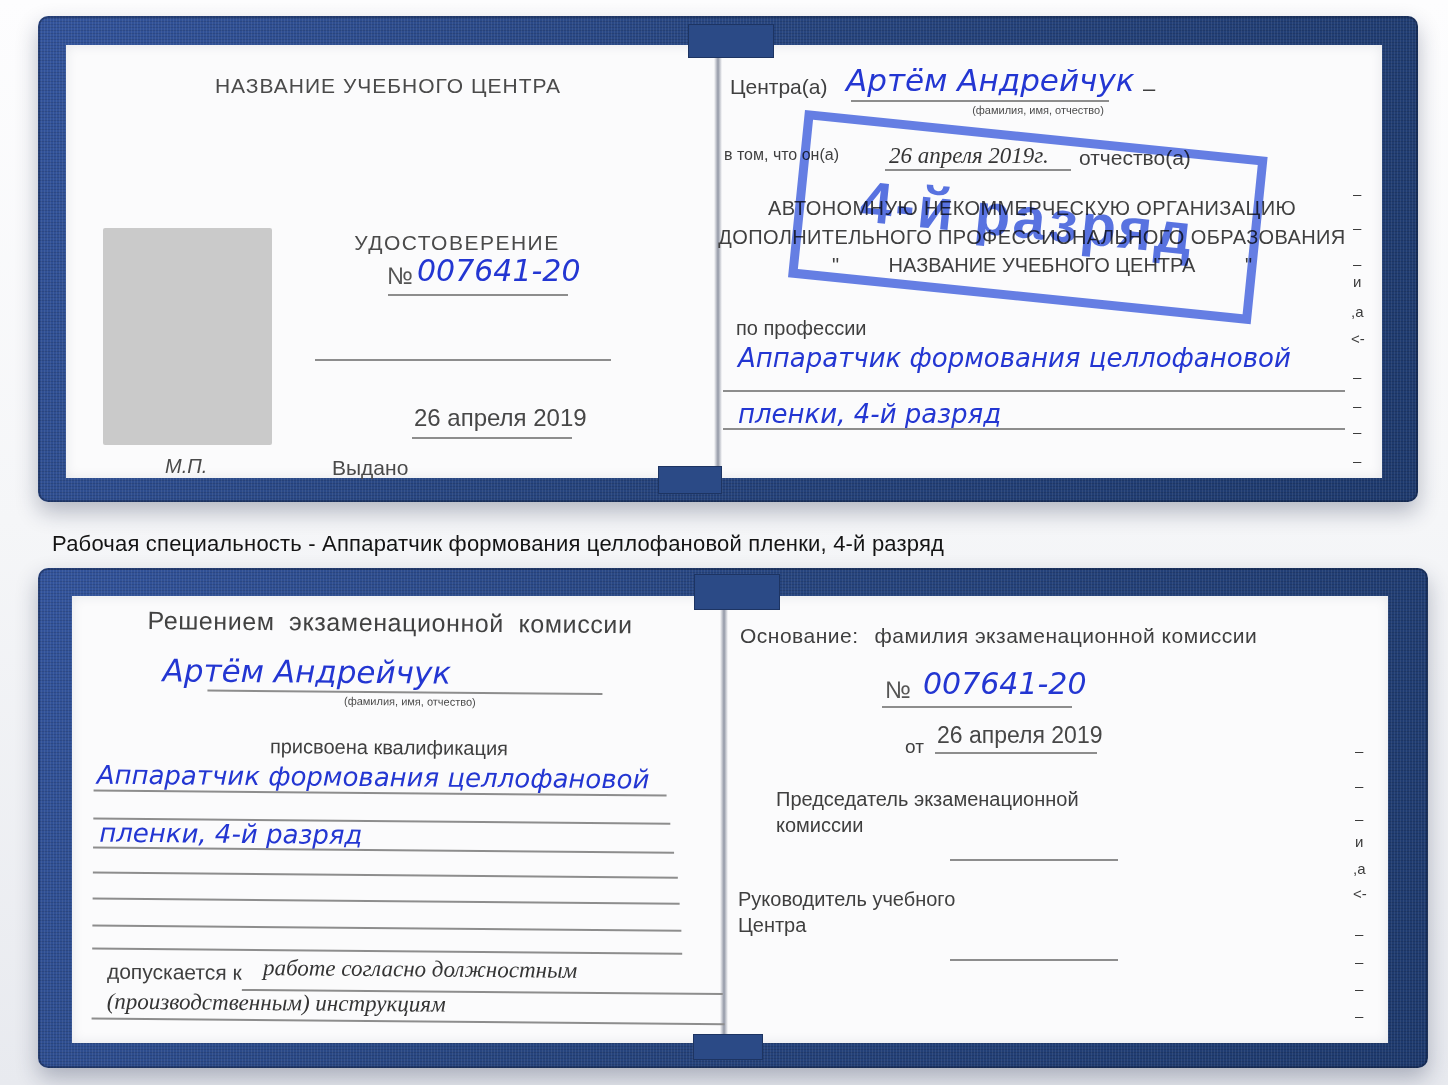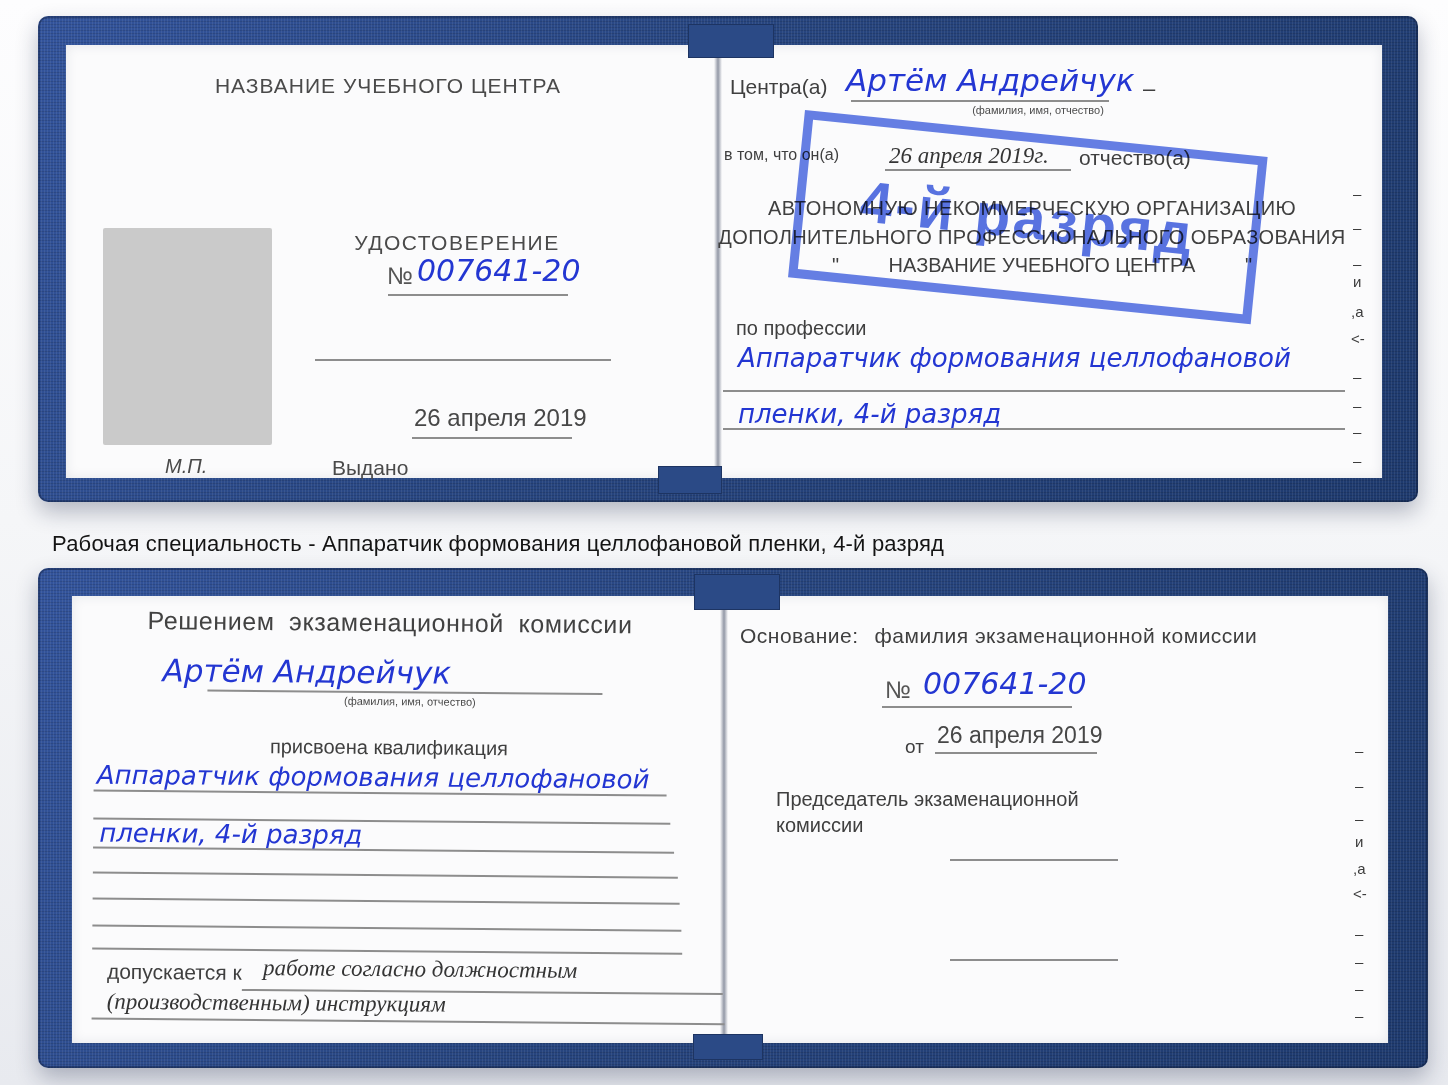--- a/index.html
+++ b/index.html
@@ -133,20 +133,24 @@
     <div class="txt hand" style="left:885px;top:98px;font-size:30px;">007641-20</div>
     <div class="rule" style="left:844px;top:138px;width:190px;"></div>
     <div class="txt" style="left:867px;top:168px;font-size:19px;">от</div>
     <div class="txt" style="left:899px;top:154px;font-size:23px;color:#474747;">26 апреля 2019</div>
     <div class="rule" style="left:897px;top:184px;width:162px;"></div>
     <div class="txt twoline" style="left:738px;top:218px;font-size:20px;line-height:26px;">
       <span>Председатель экзаменационной</span>
       <span>комиссии</span>
     </div>
     <div class="rule" style="left:912px;top:291px;width:168px;"></div>
+    <div class="txt twoline" style="left:700px;top:318px;font-size:20px;line-height:26px;">
+      <span>Руководитель учебного</span>
+      <span>Центра</span>
+    </div>
     <div class="rule" style="left:912px;top:391px;width:168px;"></div>
 
     <div>
       <span class="edge-glyph" style="left:1317px;top:174px;">–</span>
       <span class="edge-glyph" style="left:1317px;top:209px;">–</span>
       <span class="edge-glyph" style="left:1317px;top:242px;">–</span>
       <span class="edge-glyph" style="left:1317px;top:265px;">и</span>
       <span class="edge-glyph" style="left:1315px;top:292px;">,а</span>
       <span class="edge-glyph" style="left:1315px;top:317px;">&lt;-</span>
       <span class="edge-glyph" style="left:1317px;top:357px;">–</span>

